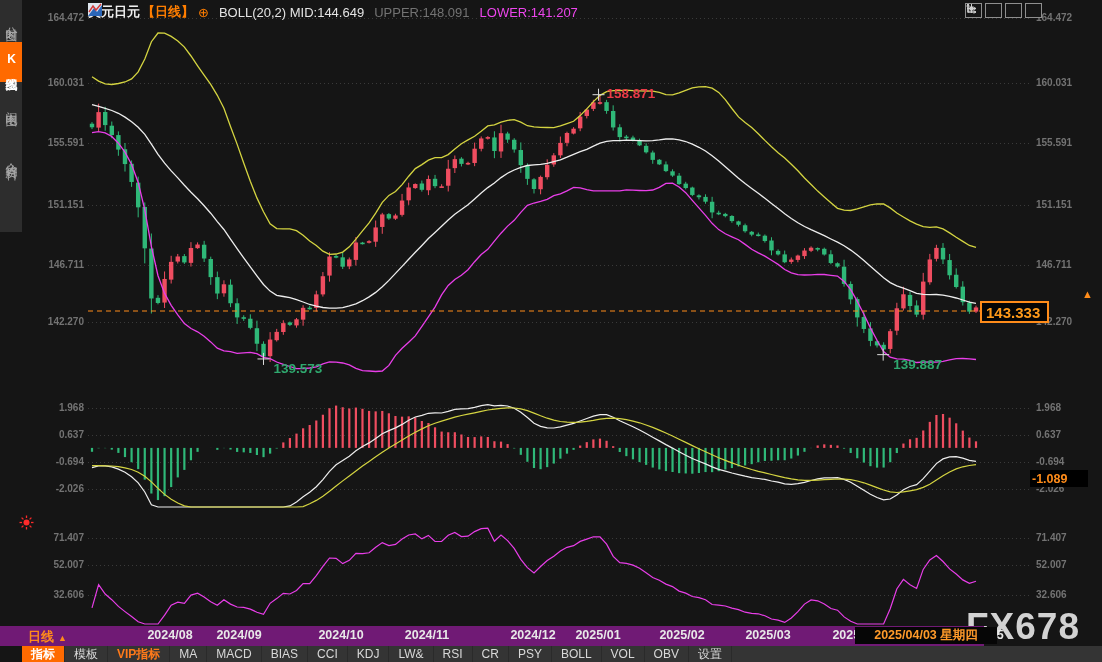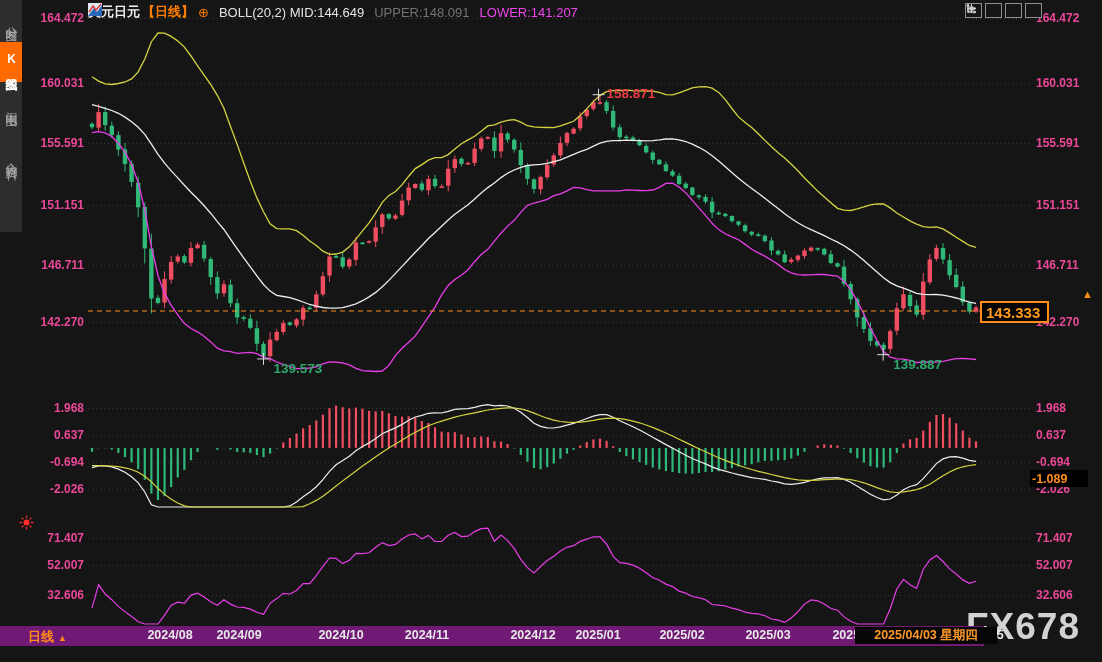--- a/index.html
+++ b/index.html
@@ -16,21 +16,21 @@
   .hline{position:absolute;z-index:6;display:flex;align-items:center;white-space:nowrap;
          font-size:13px;color:#e4e4e4;}
   .hline .sym{font-weight:bold;color:#f0f0f0;}
   .hline .per{font-weight:bold;color:#ff7e00;margin-left:2px;}
   .hline .plus{color:#ff7e00;margin:0 4px;font-size:13px;}
   .hline .gap{margin-left:10px;}
   .yellow{color:#737373;}
   .magenta{color:#ee46ee;}
   .white{color:#e4e4e4;}
   
-  .lbl{position:absolute;font-weight:600;font-size:12px;color:#ec4899;z-index:4;line-height:16px;}
+  .lbl{position:absolute;font-weight:600;font-size:10px;color:#737373;z-index:4;line-height:16px;}
   .lbl.leftg{left:20px;width:64px;text-align:right;}
   .lbl.rightg{left:1036px;text-align:left;}
   
   .price-box{position:absolute;left:980px;width:69px;height:22px;z-index:7;background:#050505;
              border:2px solid #ff8c1a;color:#ff9a1a;font-weight:bold;font-size:15px;
              display:flex;align-items:center;padding-left:4px;box-sizing:border-box;}
   .price-arrow{position:absolute;left:1082px;z-index:7;color:#ff8c1a;font-size:11px;line-height:10px;}
   .macd-box{position:absolute;left:1030px;width:56px;height:17px;z-index:7;background:#000;
             color:#ff8c1a;font-weight:600;font-size:12.5px;display:flex;align-items:center;padding-left:2px;}
   
@@ -590,20 +590,38 @@
       <div class="xtick" style="left: 427px;">2024/11</div>
       <div class="xtick" style="left: 533px;">2024/12</div>
       <div class="xtick" style="left: 598px;">2025/01</div>
       <div class="xtick" style="left: 682px;">2025/02</div>
       <div class="xtick" style="left: 768px;">2025/03</div>
       <div class="xtick" style="left: 855px;">2025/04</div>
       <div class="xtick" style="left: 981px;">2025/05</div>
       <div class="xhl" id="xhl" style="left: 843px; width: 142px; margin-left: 12px;">2025/04/03 星期四</div>
     </div>
 
+  <div class="toolbar" id="toolbar">
+      <div class="titem active">指标</div>
+      <div class="titem">模板</div>
+      <div class="titem vip">VIP指标</div>
+      <div class="titem">MA</div>
+      <div class="titem">MACD</div>
+      <div class="titem">BIAS</div>
+      <div class="titem">CCI</div>
+      <div class="titem">KDJ</div>
+      <div class="titem">LW&amp;</div>
+      <div class="titem">RSI</div>
+      <div class="titem">CR</div>
+      <div class="titem">PSY</div>
+      <div class="titem">BOLL</div>
+      <div class="titem">VOL</div>
+      <div class="titem">OBV</div>
+      <div class="titem">设置</div>
+    </div>
 
   <div class="watermark">FX678</div>
 
 <div class="lbl leftg" style="top: 10px;">164.472</div>
     <div class="lbl rightg" style="top: 10px;">164.472</div>
     <div class="lbl leftg" style="top: 75px;">160.031</div>
     <div class="lbl rightg" style="top: 75px;">160.031</div>
     <div class="lbl leftg" style="top: 135px;">155.591</div>
     <div class="lbl rightg" style="top: 135px;">155.591</div>
     <div class="lbl leftg" style="top: 197px;">151.151</div>

